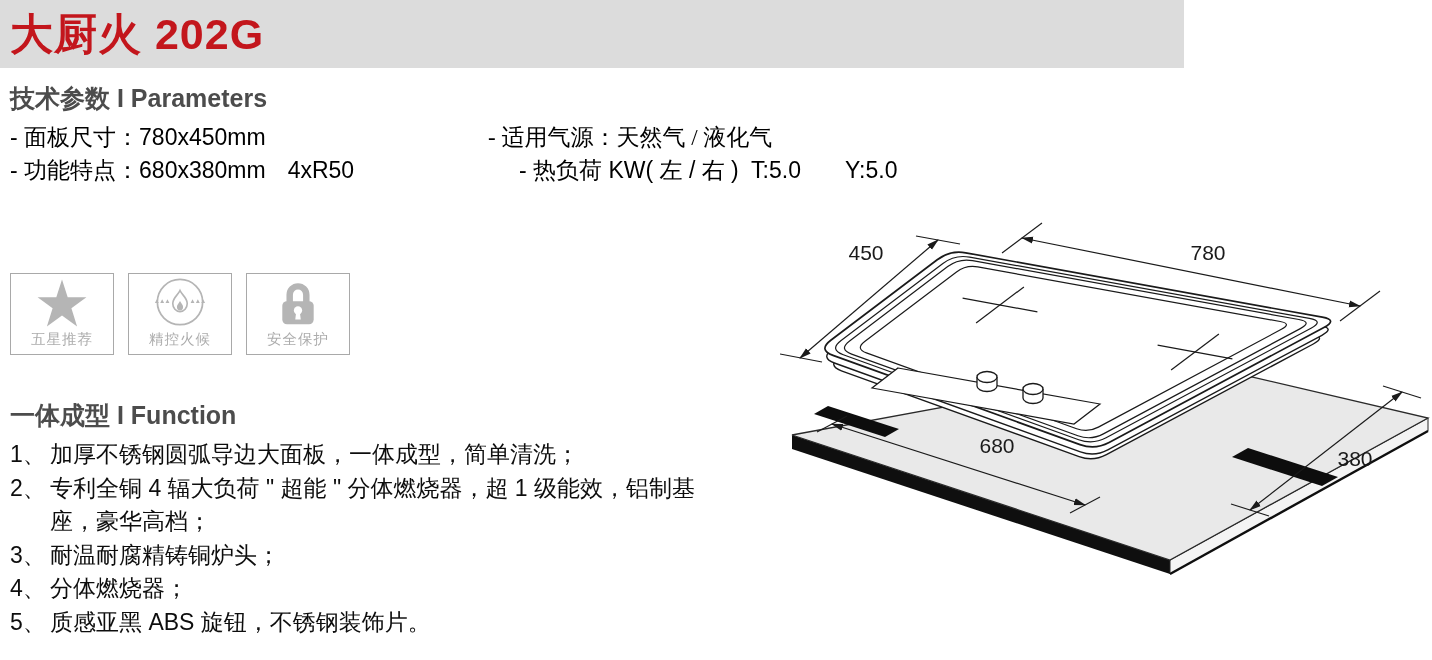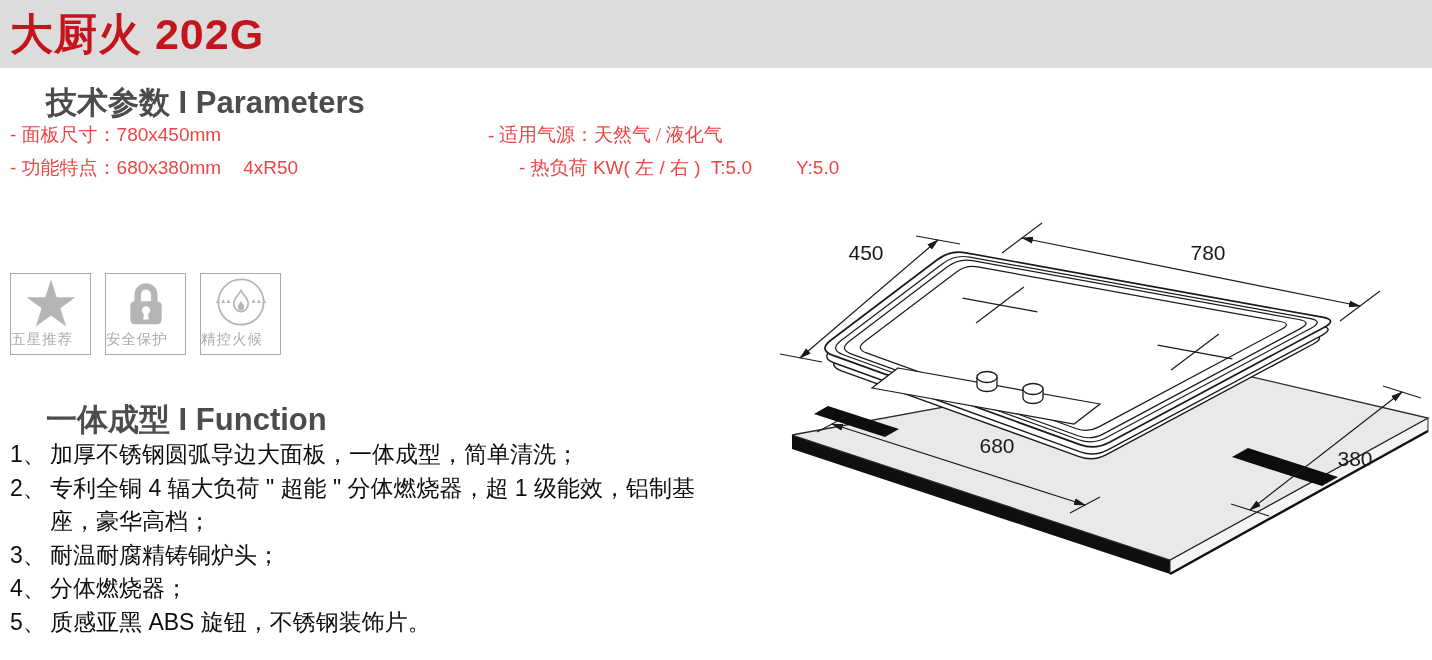--- a/index.html
+++ b/index.html
@@ -1,27 +1,27 @@
 <!DOCTYPE html>
 <html><head>
 <meta charset="utf-8">
 <style>
   html,body{margin:0;padding:0;background:#fff;}
   body{width:1432px;height:660px;position:relative;overflow:hidden;
        font-family:"Liberation Sans","DejaVu Sans",sans-serif;color:#111;}
-  .topbar{position:absolute;left:0;top:0;width:1432px;height:68px;background:#dcdcdc;}
+  .topbar{position:absolute;left:0;top:0;width:1184px;height:68px;background:#dcdcdc;}
   .title{position:absolute;left:10px;top:6px;font-size:43px;font-weight:bold;
          color:#c3161c;letter-spacing:1px;white-space:nowrap;}
-  .sec-heading{position:absolute;left:10px;font-size:31px;font-weight:bold;color:#4c4c4c;white-space:nowrap;margin-left:36px;}
-  .pline{position:absolute;font-size:19px;color:#ef4444;white-space:pre;}
+  .sec-heading{position:absolute;left:10px;font-size:25px;font-weight:bold;color:#4c4c4c;white-space:nowrap;}
+  .pline{position:absolute;font-size:23px;color:#000000;white-space:pre;}
   .gap-r50{margin-left:22px;}
   .gap-y{margin-left:44px;}
   .badges{position:absolute;left:10px;top:273px;display:flex;gap:14px;}
-  .badge{width:81px;height:82px;border:1px solid #a9a9a9;background:#fff;box-sizing:border-box;
-         display:flex;flex-direction:column;}
+  .badge{width:104px;height:82px;border:1px solid #a9a9a9;background:#fff;box-sizing:border-box;
+         display:flex;flex-direction:column;align-items:center;}
   .badge .ic{flex:1;display:flex;align-items:center;justify-content:center;margin-top:2px;}
   .badge .lb{font-size:14.5px;color:#acacac;letter-spacing:1px;margin-bottom:5px;white-space:nowrap;}
   .flist{position:absolute;left:10px;top:438px;width:726px;margin:0;padding:0;list-style:none;
          font-size:23px;line-height:33.5px;color:#0d0d0d;}
   .flist li{display:flex;}
   .flist .num{flex:0 0 40px;}
   .flist .txt{flex:1;}
   .diagram{position:absolute;left:780px;top:210px;width:652px;height:450px;}
   .diagram text{font-size:21px;fill:#1a1a1a;font-family:"Liberation Sans","DejaVu Sans",sans-serif;}
 </style>
@@ -42,40 +42,40 @@
   <div class="badge">
     <span class="ic">
       <svg width="54" height="52" viewBox="0 0 52 52">
           <polygon points="26,2.6 31.7,20.3 50.4,20.3 35.4,31.2 41.1,49.4 26,38.5 10.9,49.4 16.6,31.2 1.6,20.3 20.3,20.3" fill="#b5b5b5"></polygon>
         </svg>
     </span>
     <span class="lb">五星推荐</span>
   </div>
   <div class="badge">
     <span class="ic">
-      <svg width="48" height="50" viewBox="0 0 52 52">
-        <path d="M17,25 v-8 a9,9 0 0 1 18,0 v8" fill="none" stroke="#b5b5b5" stroke-width="7"></path>
-        <rect x="9" y="24" width="34" height="25" rx="5" fill="#b5b5b5"></rect>
-        <circle cx="26" cy="34" r="4.5" fill="#fff"></circle>
-        <path d="M24,36 h4 l1,8 h-6 z" fill="#fff"></path>
-      </svg>
-    </span>
-    <span class="lb">安全保护</span>
-  </div>
-  <div class="badge">
-    <span class="ic">
       <svg width="56" height="54" viewBox="0 0 56 56">
         <circle cx="28" cy="27" r="23.5" fill="none" stroke="#b5b5b5" stroke-width="1.8"></circle>
         <path d="M28,15 c2.5,5.5 7.5,7.5 7.5,13.5 a7.5,8.5 0 1 1 -15,0 c0,-6 5,-8 7.5,-13.5 z" fill="none" stroke="#b5b5b5" stroke-width="1.7"></path>
         <path d="M28,26 c1.5,3 3.2,3.6 3.2,6.2 a3.2,3.6 0 1 1 -6.4,0 c0,-2.6 1.7,-3.2 3.2,-6.2 z" fill="#b5b5b5"></path>
         <path d="M2,28 l2,-4 2,4 z M7.5,28 l2,-4 2,4 z M13,28 l2,-4 2,4 z" fill="#b5b5b5"></path>
         <path d="M39,28 l2,-4 2,4 z M44.5,28 l2,-4 2,4 z M50,28 l2,-4 2,4 z" fill="#b5b5b5"></path>
       </svg>
     </span>
     <span class="lb">精控火候</span>
+  </div>
+  <div class="badge">
+    <span class="ic">
+      <svg width="48" height="50" viewBox="0 0 52 52">
+        <path d="M17,25 v-8 a9,9 0 0 1 18,0 v8" fill="none" stroke="#b5b5b5" stroke-width="7"></path>
+        <rect x="9" y="24" width="34" height="25" rx="5" fill="#b5b5b5"></rect>
+        <circle cx="26" cy="34" r="4.5" fill="#fff"></circle>
+        <path d="M24,36 h4 l1,8 h-6 z" fill="#fff"></path>
+      </svg>
+    </span>
+    <span class="lb">安全保护</span>
   </div>
 </div>
 
 <div class="sec-heading" style="top:399px;">一体成型 I Function</div>
 
 <ul class="flist">
   <li>
       <span class="num">1、</span>
       <span class="txt">加厚不锈钢圆弧导边大面板，一体成型，简单清洗；</span>
     </li>

